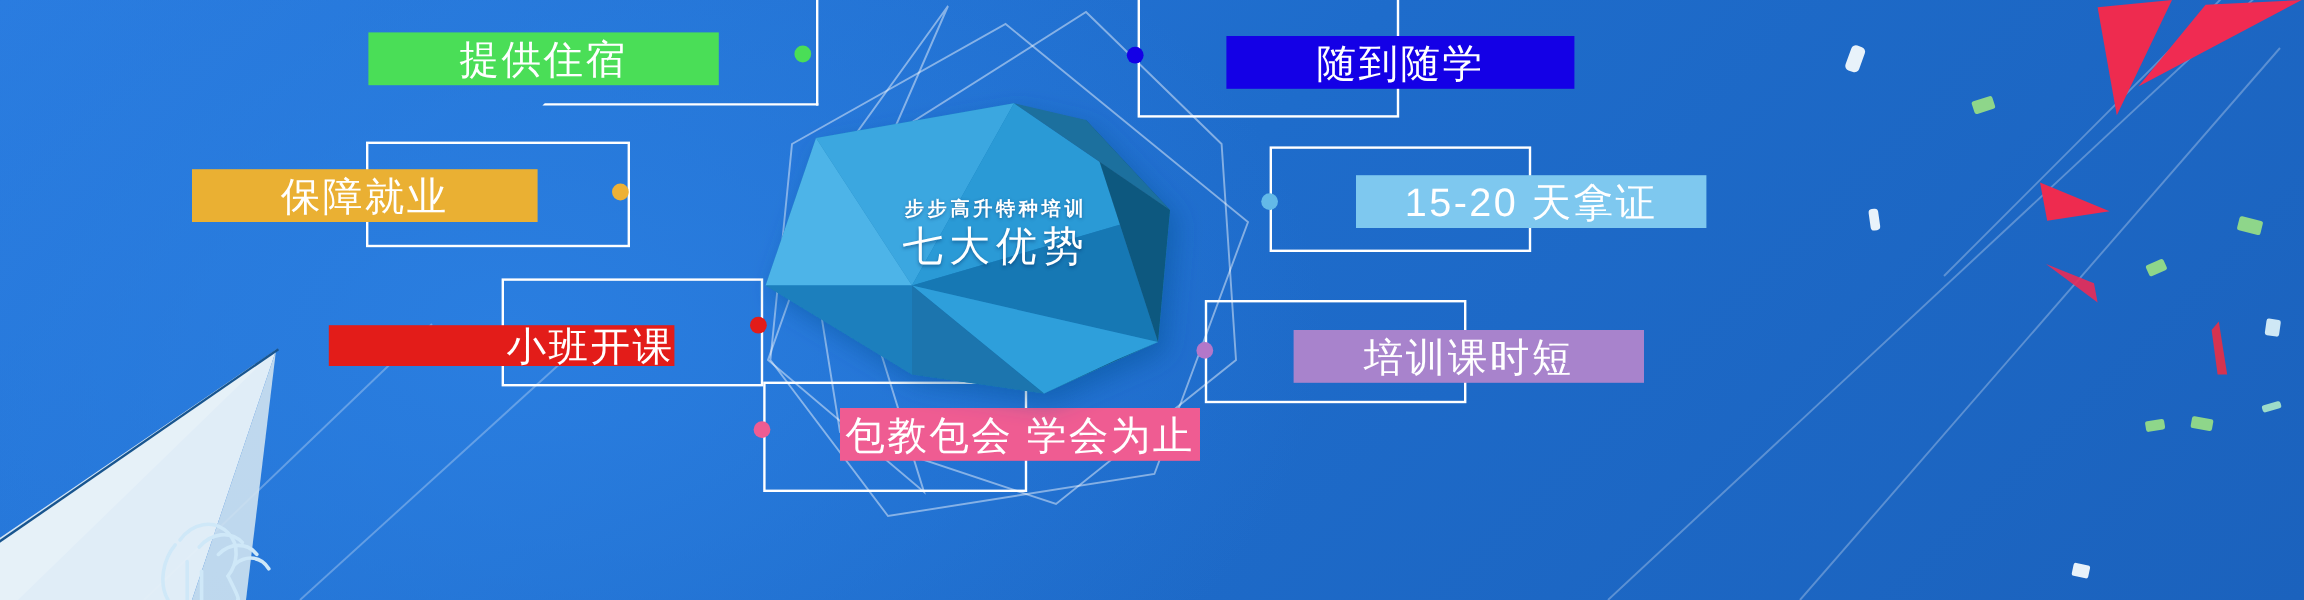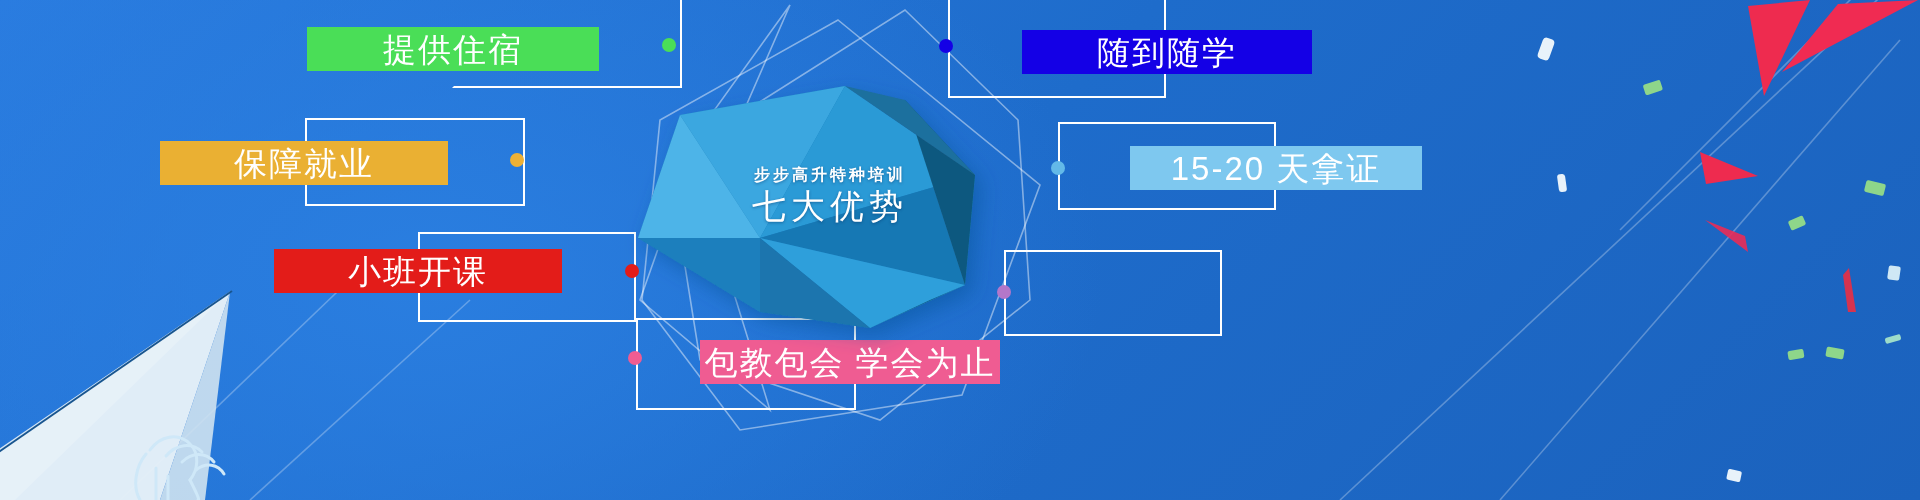--- a/index.html
+++ b/index.html
@@ -118,36 +118,39 @@
   <div class="dot" style="left:997px; top:285px; background:#b377c9;"></div>
 
   <div class="label" style="left:160px; top:141px; width:288px; height:44px; background:#eab033;">
     <span>保障就业</span>
   </div>
 
   <div class="label" style="left:307px; top:27px; width:292px; height:44px; background:#4ade57;">
     <span>提供住宿</span>
   </div>
 
-  <div class="label" style="left:274px; top:249px; width:288px; height:44px; background:#e31c19;">
+  <div class="label" style="left:274px; top:271px; width:288px; height:34px; background:#e31c19;justify-content:flex-end;">
     <span>小班开课</span>
   </div>
 
   <div class="label" style="left:1022px; top:30px; width:290px; height:44px; background:#1400e6;">
     <span>随到随学</span>
   </div>
 
   <div class="label" style="left:700px; top:340px; width:300px; height:44px; background:#ef5c92;">
     <span>包教包会 学会为止</span>
   </div>
 
   <div class="label" style="left:1130px; top:146px; width:292px; height:44px; background:#7ec8ef;justify-content:center;">
     <span>15-20 天拿证</span>
   </div>
 
+  <div class="label" style="left:1078px; top:275px; width:292px; height:44px; background:#a883cc;">
+    <span>培训课时短</span>
+  </div>
 
   <svg class="svg-layer" viewBox="0 0 1920 500">
     <g>
       <polygon points="-10,455 232,290 225,296 15,500 -10,500" fill="#dbeaf5" opacity="0.95"></polygon>
       <polygon points="-10,458 230,292 160,500 -10,500" fill="#e6f1f8" opacity="0.97"></polygon>
       <polygon points="160,500 230,292 205,500" fill="#cfe2f0" opacity="0.9"></polygon>
       <line x1="-10" y1="458" x2="232" y2="291" stroke="#18558f" stroke-width="2"></line>
 
       <g fill="none" stroke="#cfe8f8" stroke-width="3" stroke-linecap="round">
         <path d="M150,450 C160,436 178,432 190,444 C200,454 198,470 190,480"></path>

